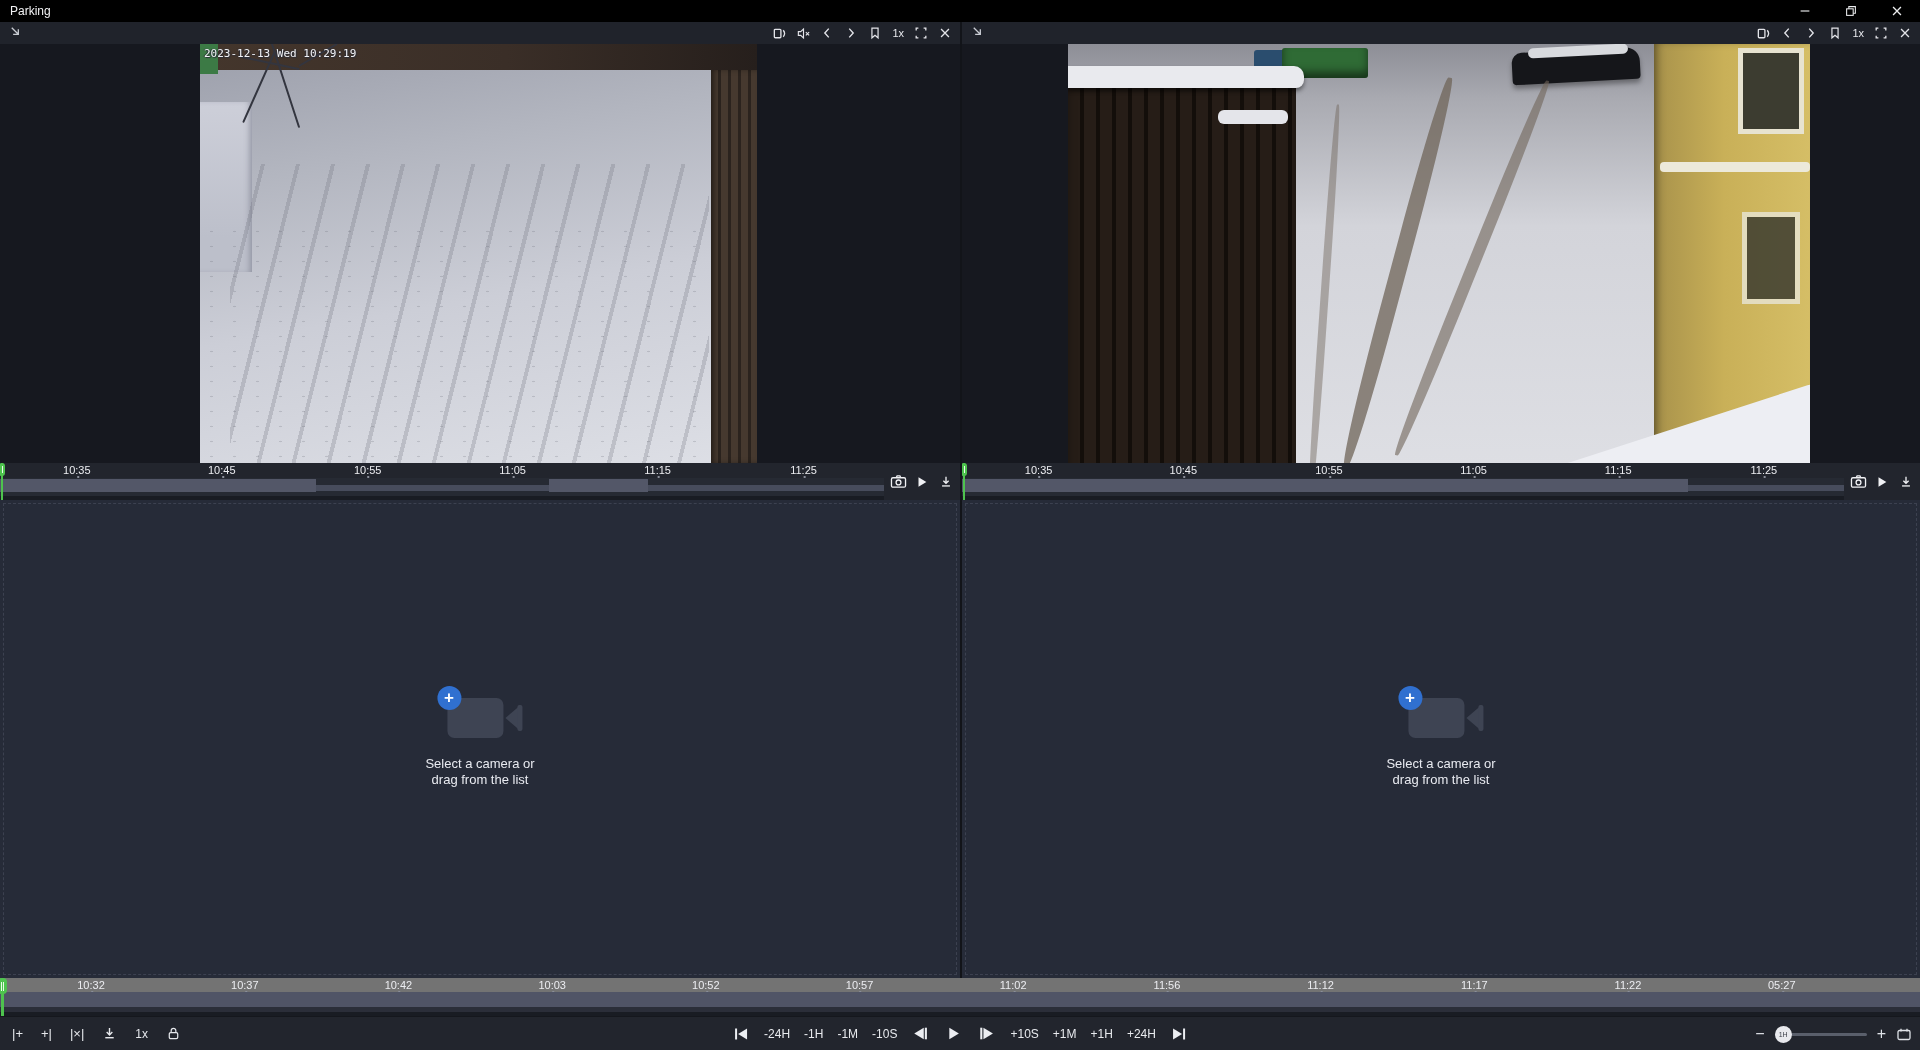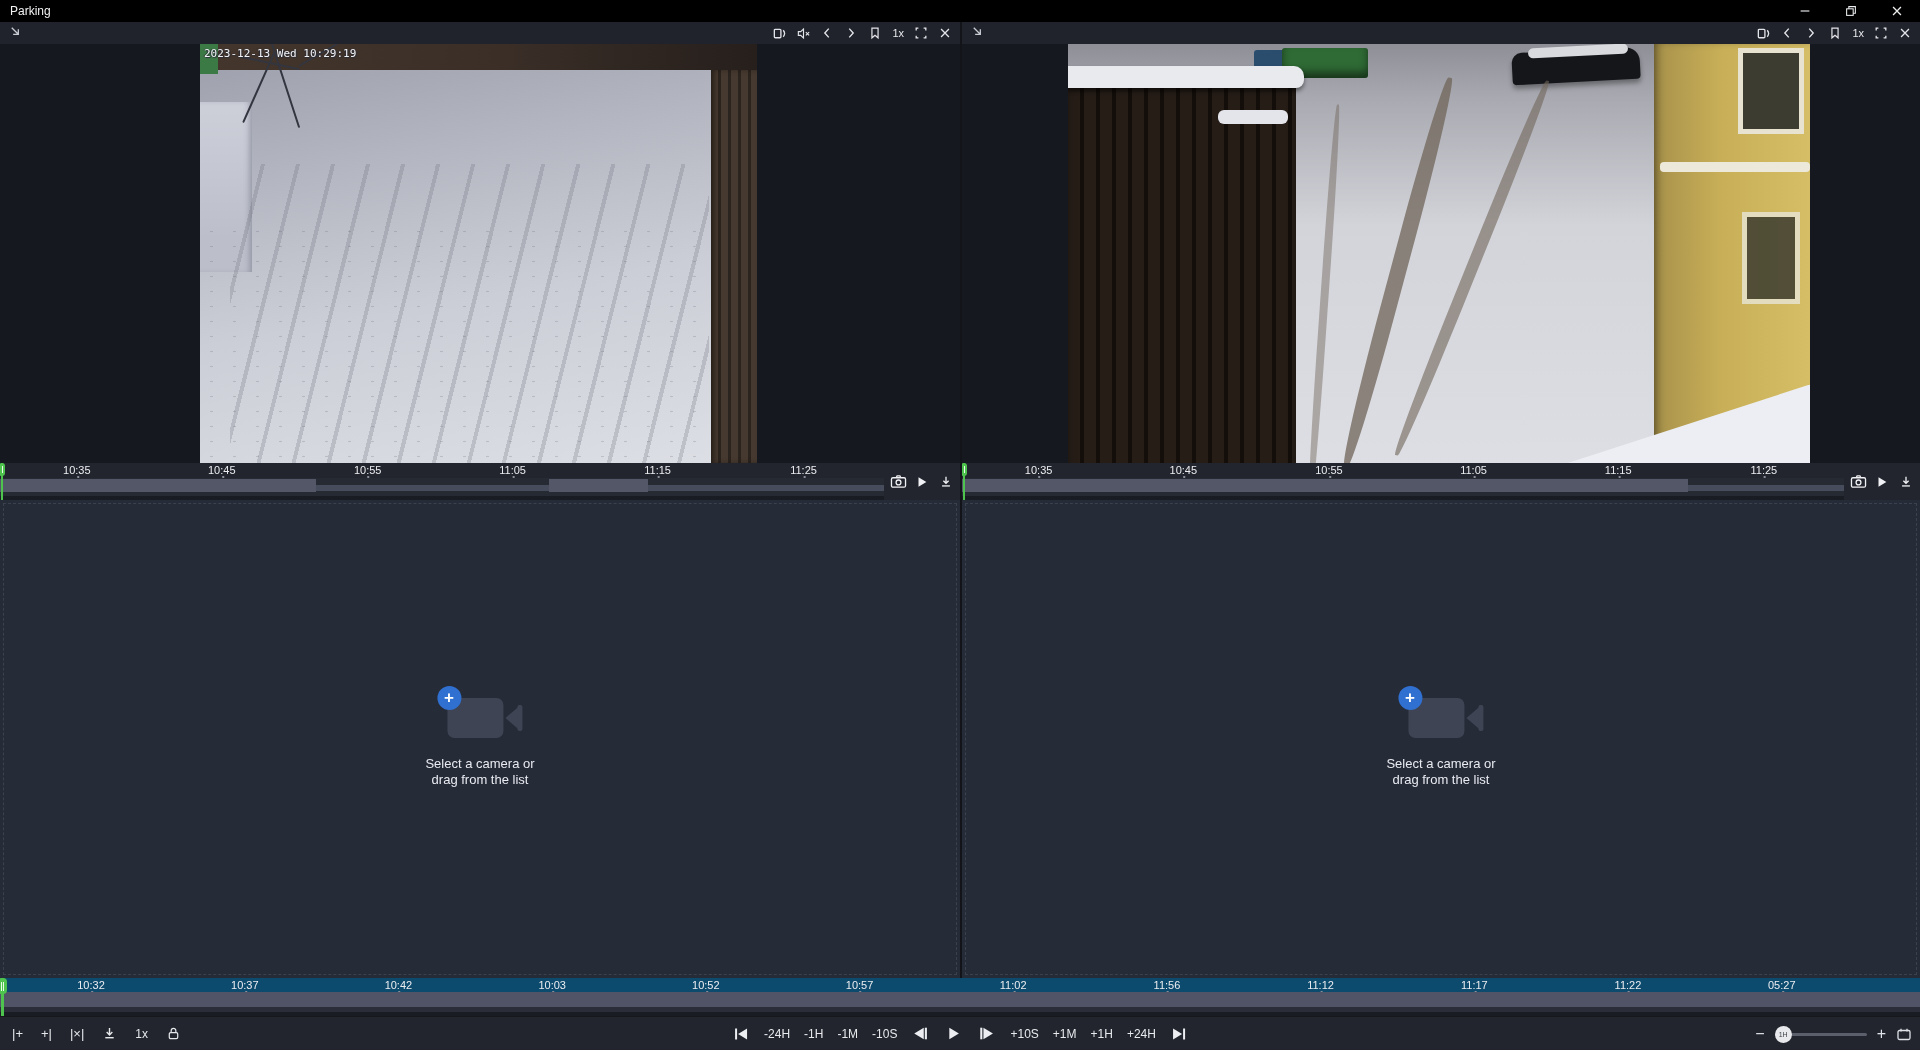--- a/index.html
+++ b/index.html
@@ -98,21 +98,21 @@
   .dashedbox{position:absolute;inset:3px;border:1px dashed #3c4150;}
   .emptymsg{position:absolute;left:50%;top:186px;transform:translateX(-50%);text-align:center;}
   .camglyph{position:relative;width:86px;height:58px;margin:0 auto 12px;}
   .cam-body{position:absolute;left:10px;top:12px;width:56px;height:40px;background:#3e4453;border-radius:7px;}
   .cam-lens{position:absolute;left:68px;top:20px;width:0;height:0;border-top:12px solid transparent;border-bottom:12px solid transparent;border-right:14px solid #3e4453;}
   .cam-lens::after{content:"";position:absolute;left:12px;top:-13px;width:5px;height:26px;background:#3e4453;border-radius:2px;}
   .plus-badge{position:absolute;left:0px;top:0px;width:24px;height:24px;border-radius:50%;background:#3070d0;color:#fff;font-size:17px;line-height:23px;text-align:center;font-weight:bold;}
   .emptytext{font-size:13px;color:#e9ebf1;line-height:16px;}
 
   
-  .master{position:absolute;left:0;top:978px;width:1920px;height:38px;background:#0c4a6e;}
+  .master{position:absolute;left:0;top:978px;width:1920px;height:38px;background:#737373;}
   .master .labels{position:absolute;left:0;top:0;width:100%;height:14px;}
   .master .bar{position:absolute;left:0;top:14px;width:100%;height:20px;background:#2b2e39;}
   .master .seg.tall{top:0;height:15px;background:#505466;}
   .master .underline{position:absolute;left:0;bottom:0;width:100%;height:4px;background:#191c23;}
   .master .ph-line{width:3px;}
   .master .ph-handle{width:9px;height:16px;left:-2px;border-radius:4px;}
   .master .ph-handle i{height:9px;}
 
   
   .transport{position:absolute;left:0;top:1016px;width:1920px;height:34px;background:#22252d;border-top:1px solid #15171d;display:flex;align-items:center;}

